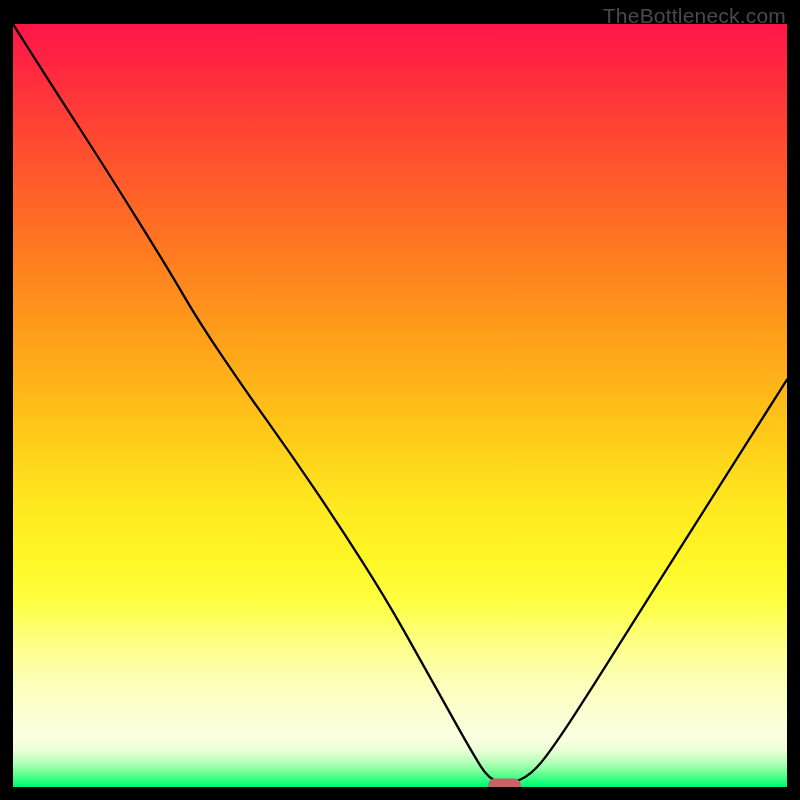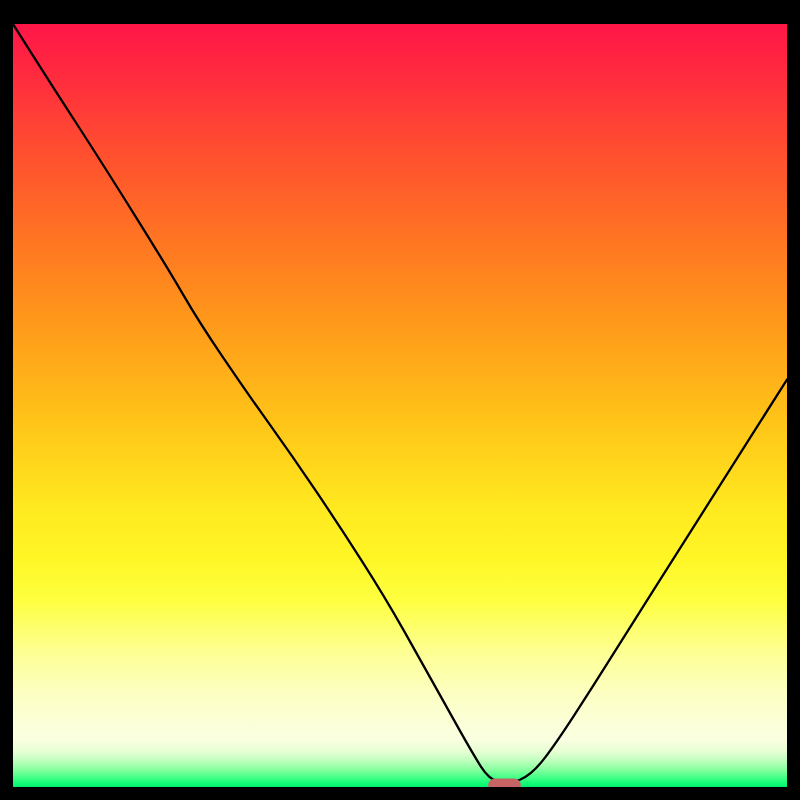--- a/index.html
+++ b/index.html
@@ -37,20 +37,21 @@
   }
   .plot-area svg {
     display: block;
   }
 </style>
 </head>
 <body>
 
 <div class="frame">
 
+  <div class="watermark">TheBottleneck.com</div>
 
   <div class="plot-area">
     <svg id="chart-svg" width="774" height="763" viewBox="0 0 774 763" xmlns="http://www.w3.org/2000/svg">
       <defs>
         <linearGradient id="bgGrad" x1="0" y1="0" x2="0" y2="1">
             <stop offset="0.00%" stop-color="#ff1648"></stop>
             <stop offset="5.50%" stop-color="#ff2740"></stop>
             <stop offset="16.00%" stop-color="#ff4c30"></stop>
             <stop offset="28.00%" stop-color="#ff7422"></stop>
             <stop offset="40.00%" stop-color="#ff9c1a"></stop>

